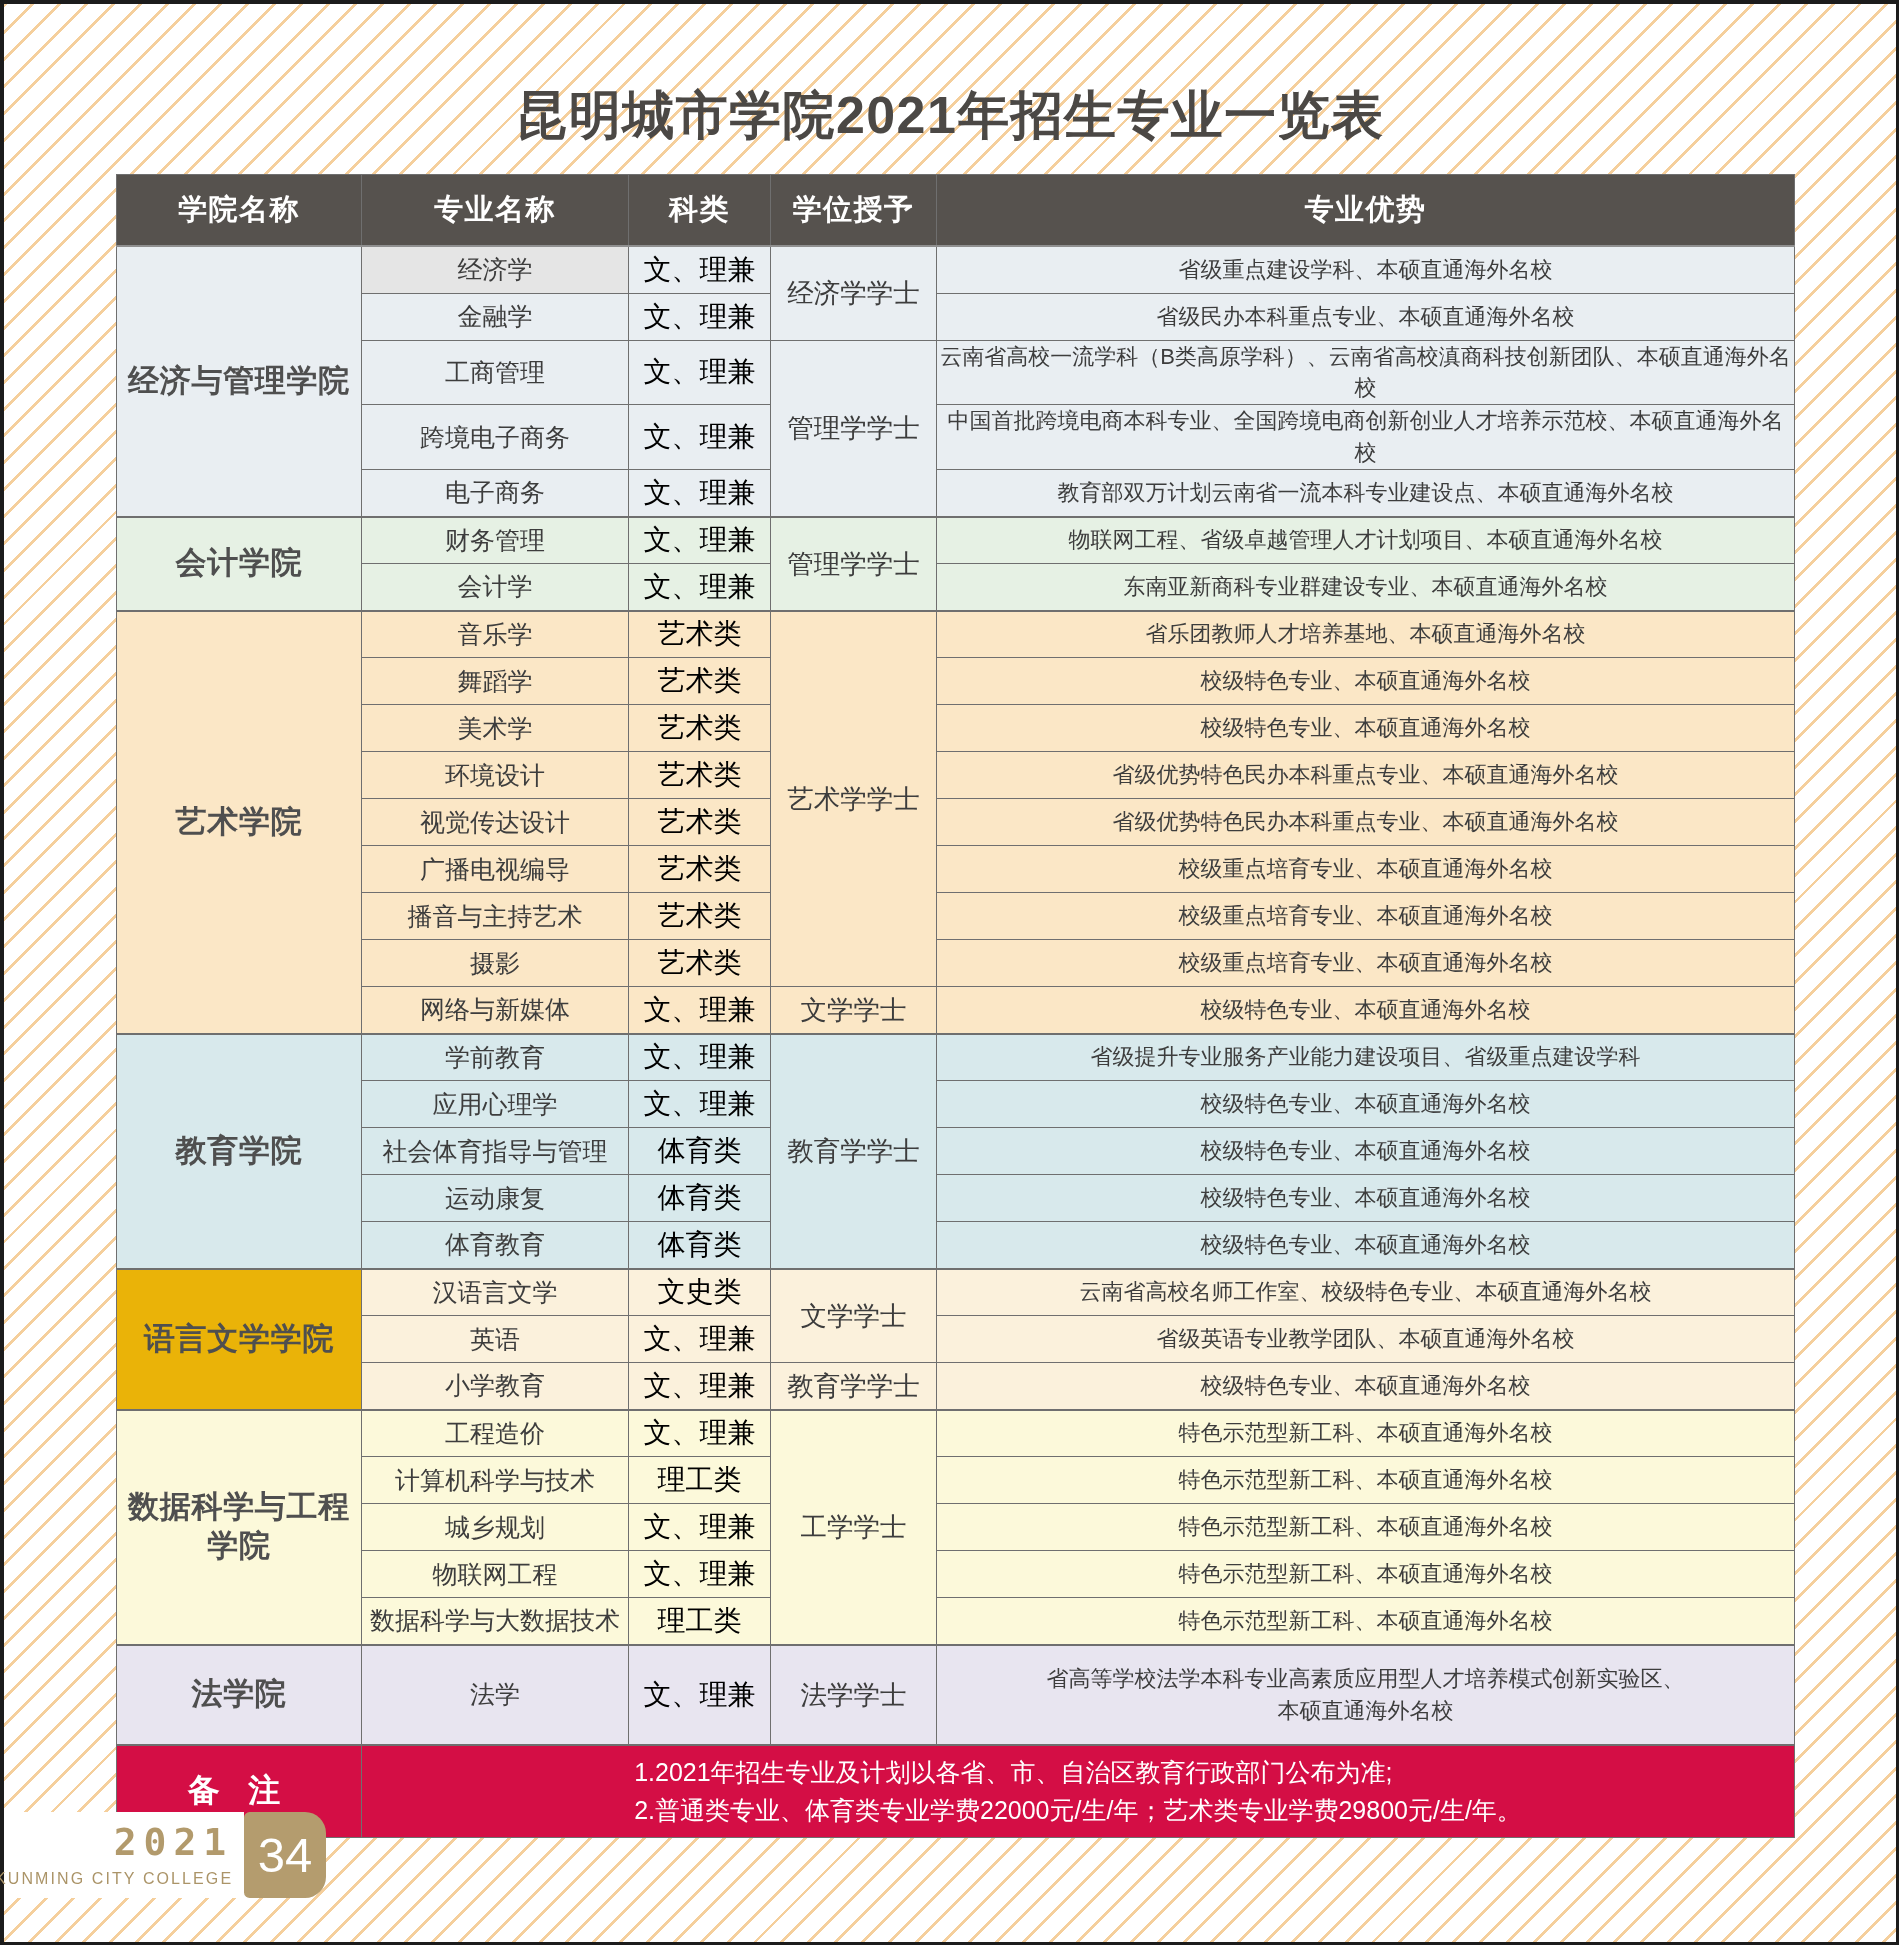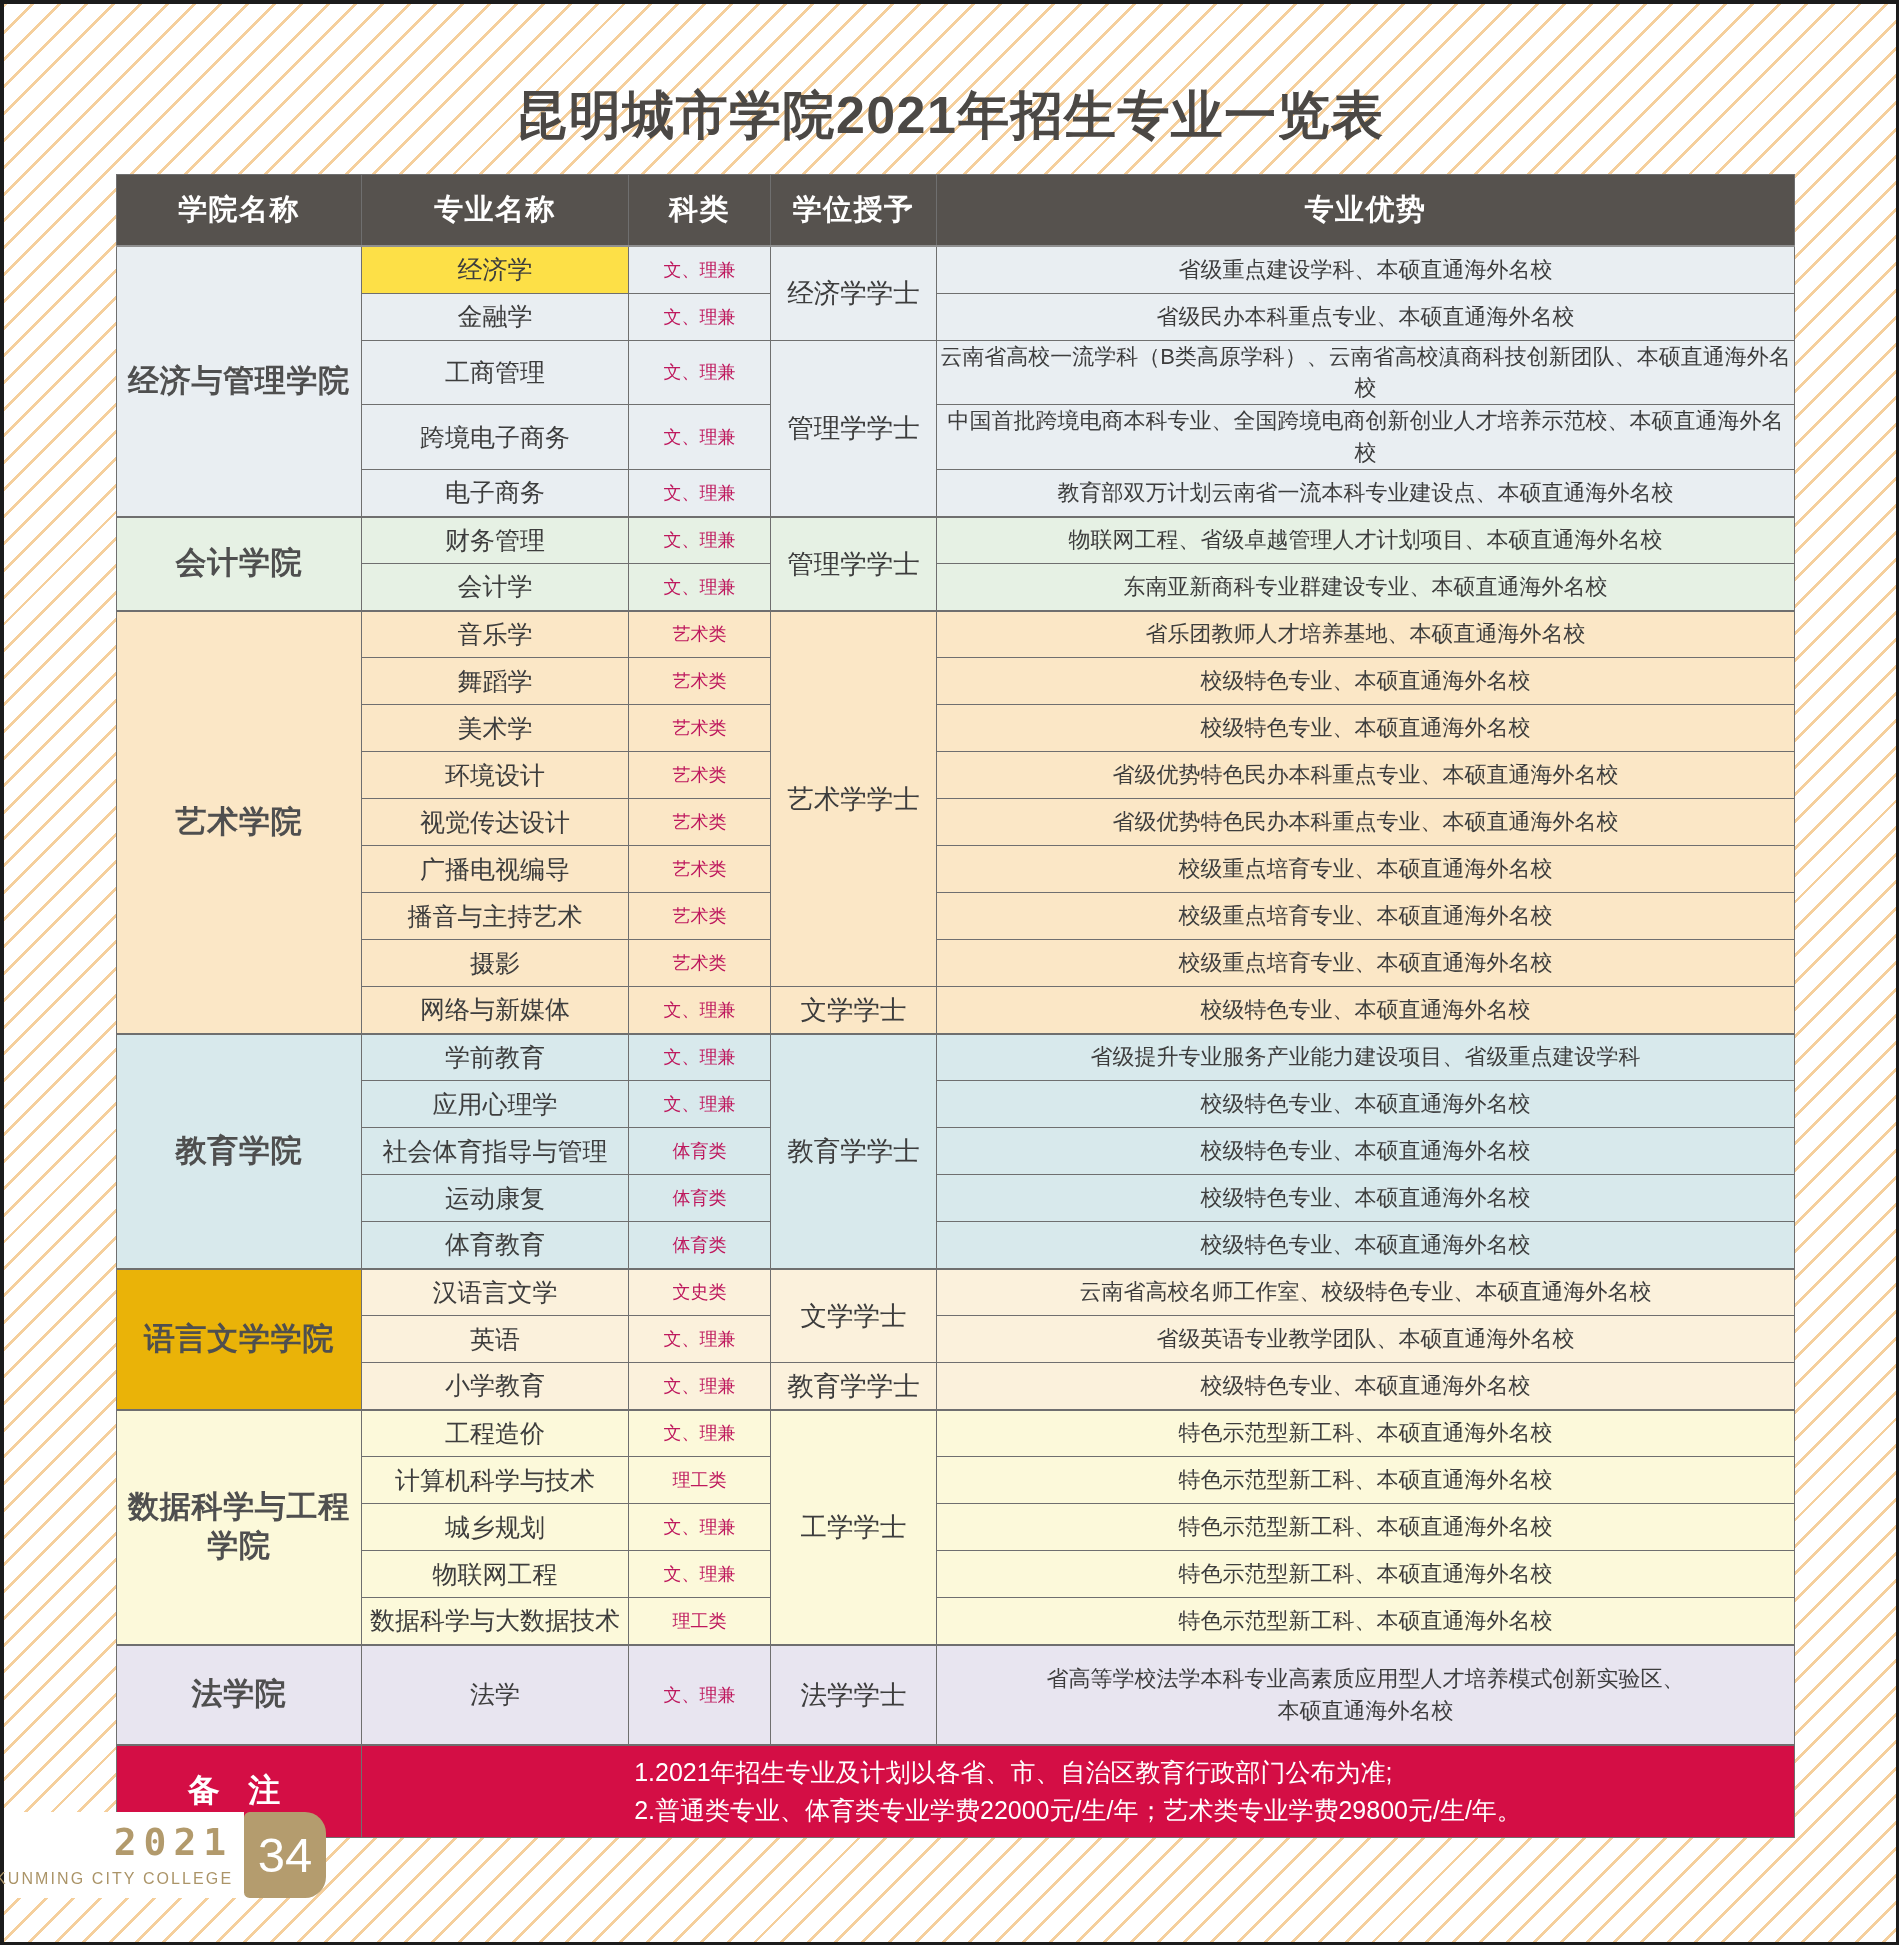--- a/index.html
+++ b/index.html
@@ -28,21 +28,21 @@
     padding:0;overflow:hidden;
   }
   table.majors th{
     height:70px;background:#56524e;color:#ffffff;
     font-size:29px;font-weight:700;border-bottom:2.8px solid #8f8f8f;letter-spacing:1.4px;
   }
   tr.body-row{height:47px;}
   tr.tall-row{height:100px;}
   td.college-cell{font-size:31px;font-weight:700;color:#4f4f4f;line-height:1.25;letter-spacing:0.7px;}
   td.major-cell{font-size:25px;color:#3d3d3d;}
-  td.category-cell{font-size:18px;color:#be185d;}
+  td.category-cell{font-size:28px;color:#000000;}
   td.degree-cell{font-size:26.5px;color:#3d3d3d;}
   td.advantage-cell{font-size:22px;color:#3d3d3d;padding:0 2.1px;line-height:1.45;}
   tr.section-start td{border-top-width:2.8px;}
   tr.remark-row{height:93px;}
   tr.remark-row td{background:#d40e45;color:#ffffff;border-color:#6f6f6f;}
   td.remark-label{font-size:32px;font-weight:700;letter-spacing:9.8px;}
   td.remark-content{text-align:center;}
   .remark-lines{display:inline-block;text-align:left;font-size:25px;line-height:1.55;}
   .footer-box{
     position:absolute;left:4.2px;top:1812px;width:240px;height:86px;background:#ffffff;
@@ -81,21 +81,21 @@
       <th>学院名称</th>
       <th>专业名称</th>
       <th>科类</th>
       <th>学位授予</th>
       <th>专业优势</th>
     </tr>
   </thead>
   <tbody id="table-body">
       <tr class="body-row section-start">
         <td class="college-cell" rowspan="5" style="background: rgb(233, 238, 242);">经济与管理学院</td>
-        <td class="major-cell" style="background: #fde047;">经济学</td>
+        <td class="major-cell" style="background: #e5e5e5;">经济学</td>
         <td class="category-cell" style="background: rgb(233, 238, 242);">文、理兼</td>
         <td class="degree-cell" rowspan="2" style="background: rgb(233, 238, 242);">经济学学士</td>
         <td class="advantage-cell" style="background: rgb(233, 238, 242);">省级重点建设学科、本硕直通海外名校</td>
       </tr>
       <tr class="body-row">
         <td class="major-cell" style="background: rgb(233, 238, 242);">金融学</td>
         <td class="category-cell" style="background: rgb(233, 238, 242);">文、理兼</td>
         <td class="advantage-cell" style="background: rgb(233, 238, 242);">省级民办本科重点专业、本硕直通海外名校</td>
       </tr>
       <tr class="body-row">

